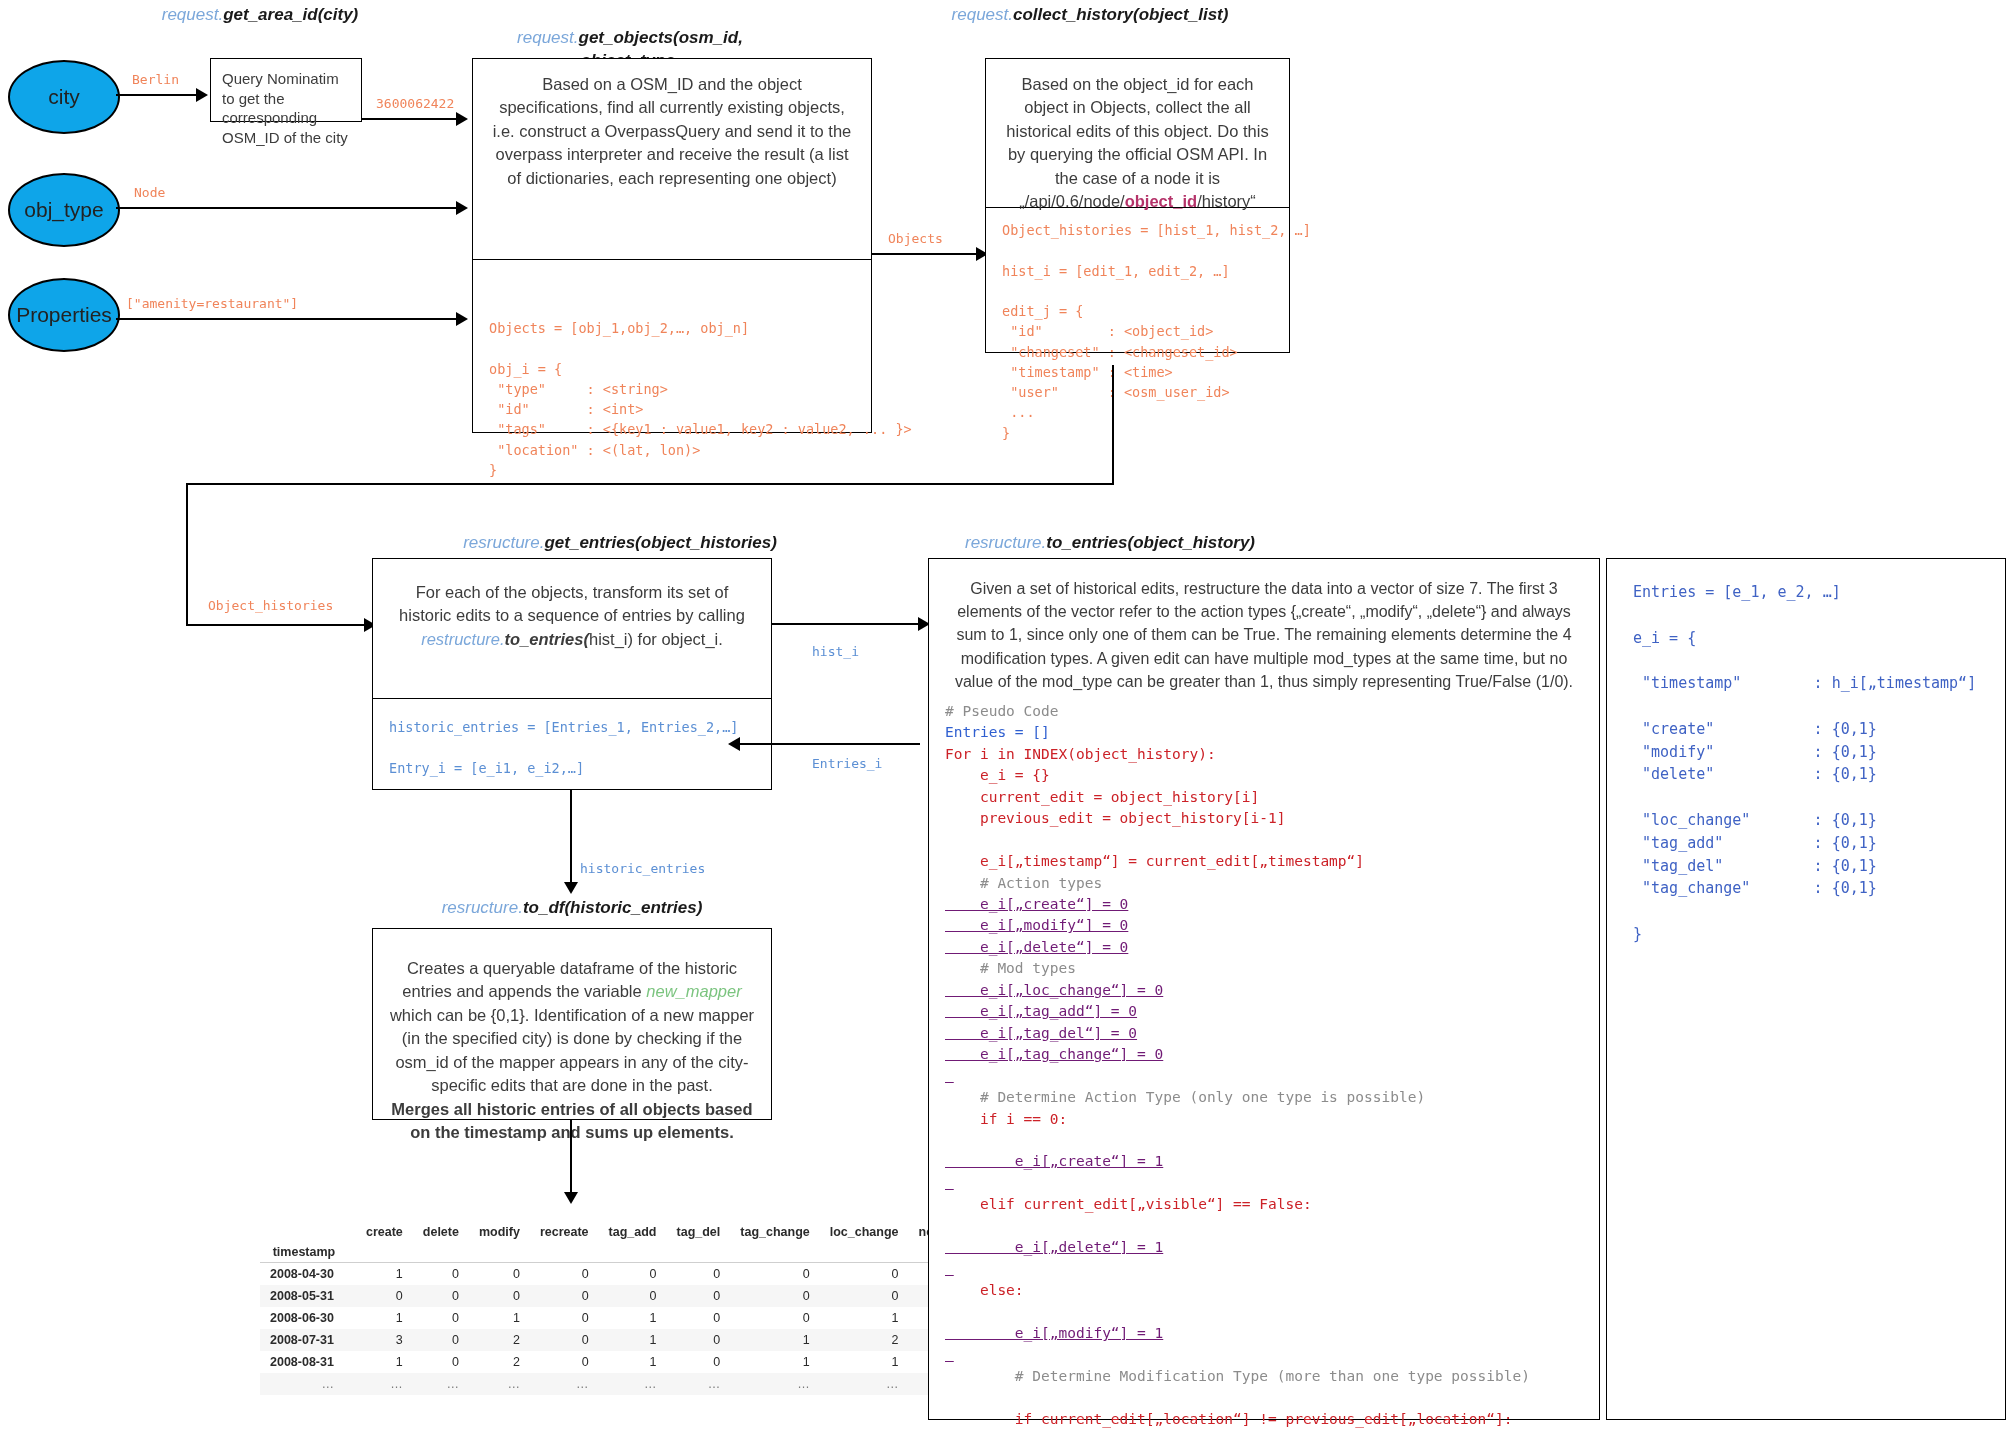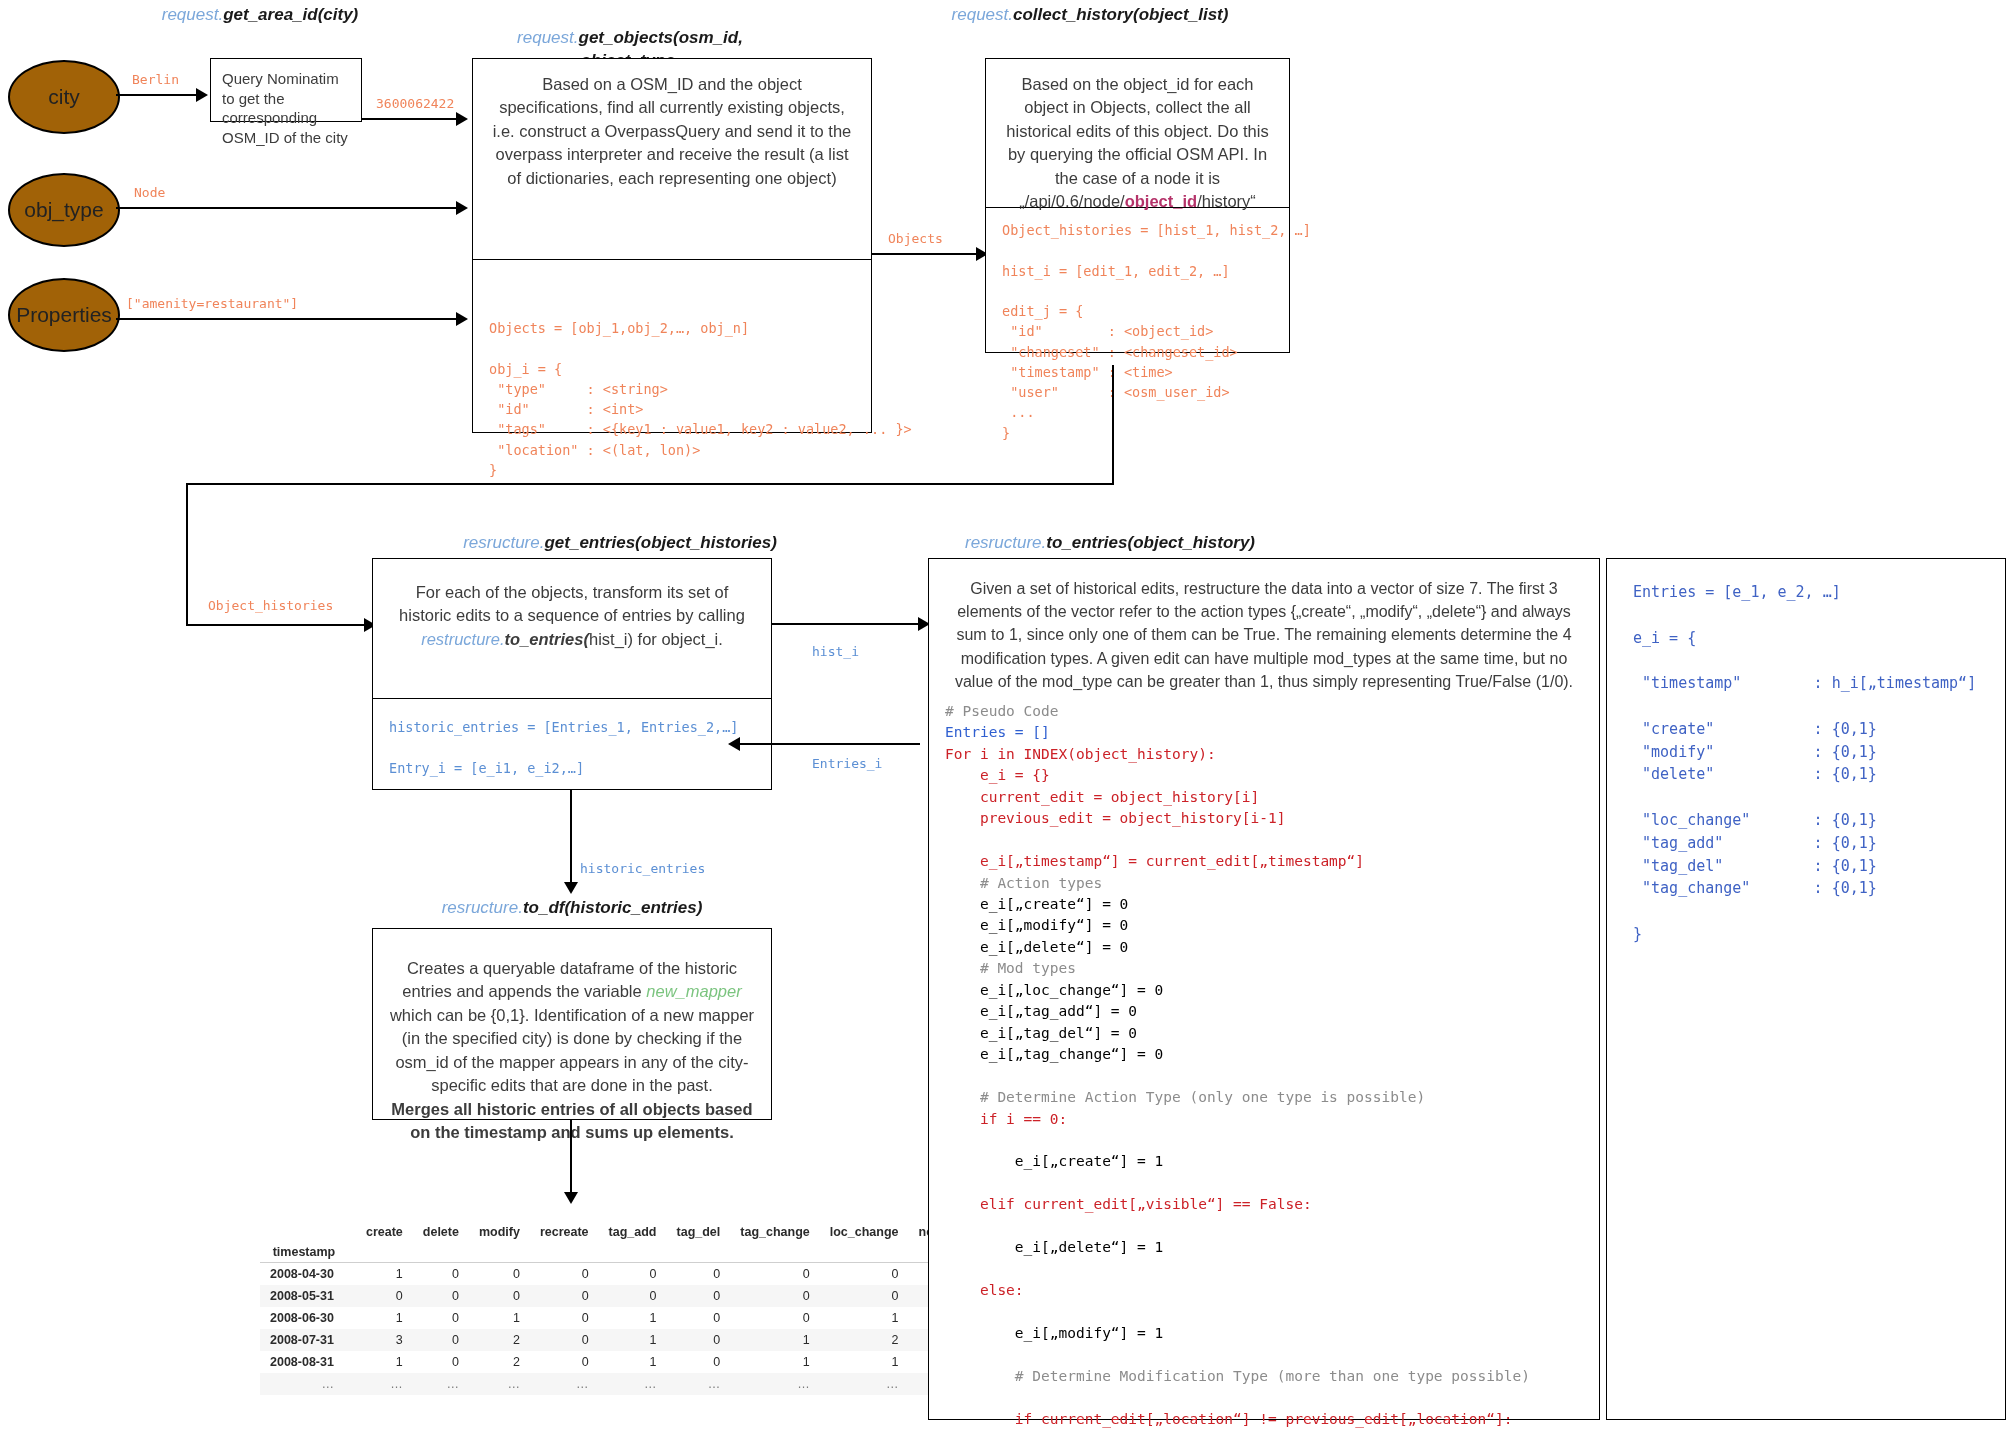--- a/index.html
+++ b/index.html
@@ -18,21 +18,21 @@
 
   
   .ellipse{
     border:2px solid #000;
     border-radius:50%;
     display:flex;
     align-items:center;
     justify-content:center;
     font-size:21px;
     color:#222;
-    background:#a16207;
+    background:#0ea5e9;
   }
   .box{
     border:1.6px solid #000;
     background:#fff;
     box-sizing:border-box;
   }
   .box-desc{
     padding:14px 16px;
     font-size:16.5px;
     line-height:1.42;
@@ -110,21 +110,21 @@
   
   .pc{
     font-family:"DejaVu Sans Mono","Liberation Mono",monospace;
     font-size:14.5px;
     line-height:1.48;
     white-space:pre;
   }
   .pc .c-comment{color:#8c8c8c;}
   .pc .c-blue{color:#2f5fd0;}
   .pc .c-red{color:#cc2127;}
-  .pc .c-green{color:#000000;}
+  .pc .c-green{color:#701a75;text-decoration:underline;}
 
   
   table.df{
     border-collapse:collapse;
     font-family:"Liberation Sans",sans-serif;
     font-size:12.5px;
     color:#2b2b2b;
   }
   table.df th{
     font-weight:bold;

